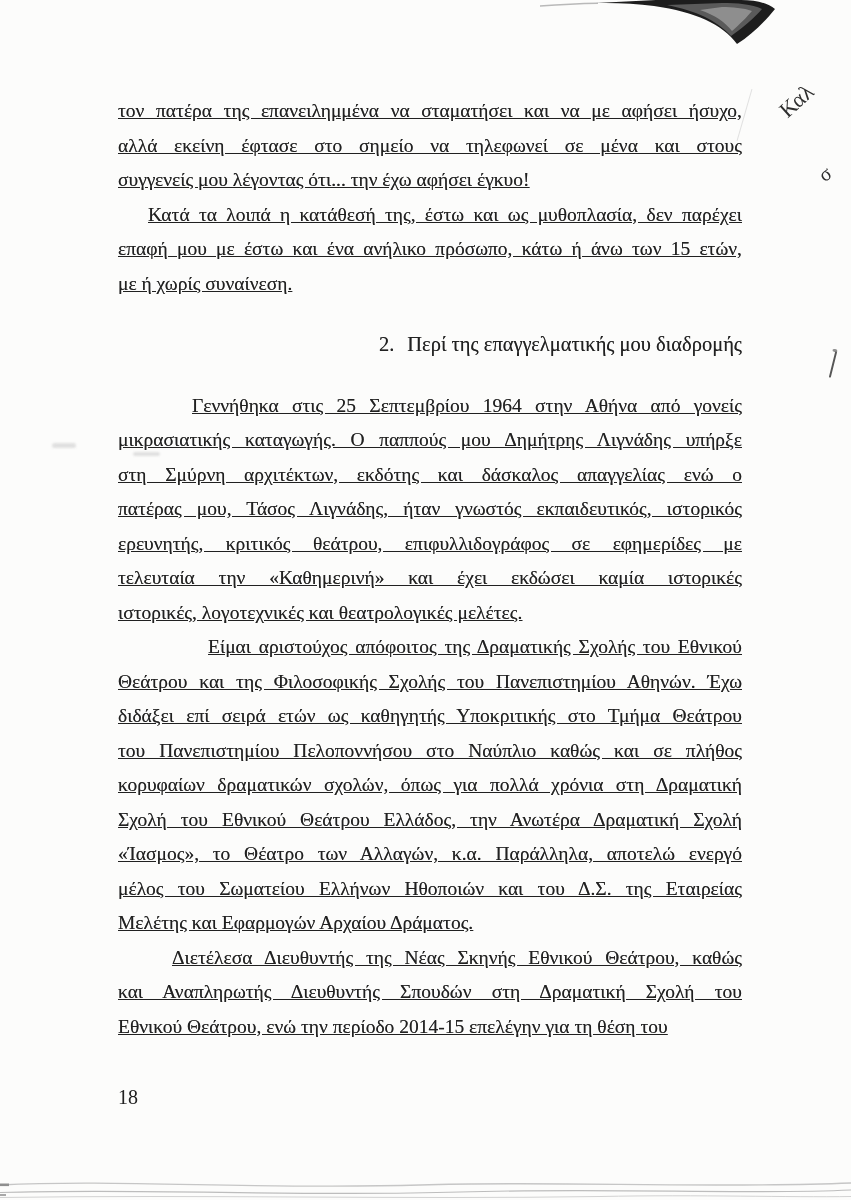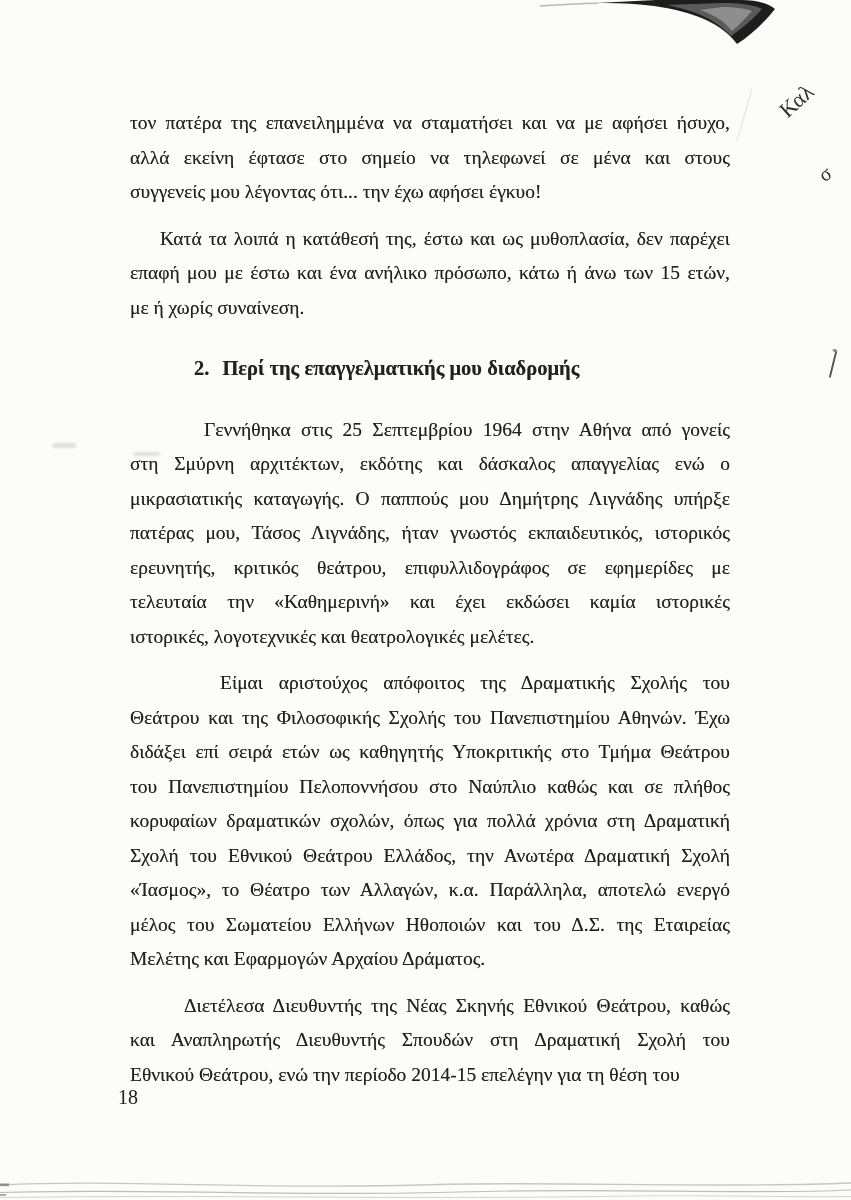--- a/index.html
+++ b/index.html
@@ -19,41 +19,41 @@
     font-family:"Liberation Serif","DejaVu Serif",serif;
     color:var(--ink);
   }
   
   .textblock{
     position:absolute;
     left:118px;top:94px;width:624px;
     font-size:19.5px;
     text-shadow:0 0 .5px rgba(33,33,33,.55);
   }
-  .para{margin:12px;padding:0;}
+  .para{margin:0;padding:0;text-decoration:underline;}
   .line{
     height:34.5px;
     line-height:34.5px;
     overflow:hidden;
     text-align:justify;
     text-align-last:justify;
     white-space:normal;
   }
   .para .line:last-child{text-align-last:left;}
   .para.indent-sm .line:first-child{text-indent:30px;}
   .para.indent-md .line:first-child{text-indent:54px;}
   .para.indent-lg .line:first-child{text-indent:74px;}
   .para.indent-xl .line:first-child{text-indent:90px;}
   .heading{
     margin:26px 0 27px 0;
     padding-left:76px;
-    font-weight:bold;
+    font-weight:normal;
     font-size:20.5px;
     line-height:34.5px;
-    text-align:left;
+    text-align:right;
   }
   .heading .num{margin-right:13px;}
   
   .pagenum{
     position:absolute;
     left:118px;top:1086px;width:650px;
     text-align:left;
     font-size:20px;
     color:var(--ink);
   }
@@ -121,22 +121,22 @@
         <div class="line">επαφή μου με έστω και ένα ανήλικο πρόσωπο, κάτω ή άνω των 15 ετών,</div>
         <div class="line">με ή χωρίς συναίνεση.</div>
       </div>
 
     <div class="heading">
       <span class="num">2.</span><span>Περί της επαγγελματικής μου διαδρομής</span>
     </div>
 
     <div class="para indent-lg">
         <div class="line">Γεννήθηκα στις 25 Σεπτεμβρίου 1964 στην Αθήνα από γονείς</div>
+        <div class="line">μικρασιατικής καταγωγής. Ο παππούς μου Δημήτρης Λιγνάδης υπήρξε</div>
         <div class="line">στη Σμύρνη αρχιτέκτων, εκδότης και δάσκαλος απαγγελίας ενώ ο</div>
-        <div class="line">μικρασιατικής καταγωγής. Ο παππούς μου Δημήτρης Λιγνάδης υπήρξε</div>
         <div class="line">πατέρας μου, Τάσος Λιγνάδης, ήταν γνωστός εκπαιδευτικός, ιστορικός</div>
         <div class="line">ερευνητής, κριτικός θεάτρου, επιφυλλιδογράφος σε εφημερίδες με</div>
         <div class="line">τελευταία την «Καθημερινή» και έχει εκδώσει καμία ιστορικές</div>
         <div class="line">ιστορικές, λογοτεχνικές και θεατρολογικές μελέτες.</div>
       </div>
 
     <div class="para indent-xl">
         <div class="line">Είμαι αριστούχος απόφοιτος της Δραματικής Σχολής του Εθνικού</div>
         <div class="line">Θεάτρου και της Φιλοσοφικής Σχολής του Πανεπιστημίου Αθηνών. Έχω</div>
         <div class="line">διδάξει επί σειρά ετών ως καθηγητής Υποκριτικής στο Τμήμα Θεάτρου</div>

